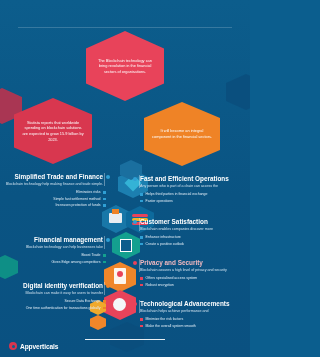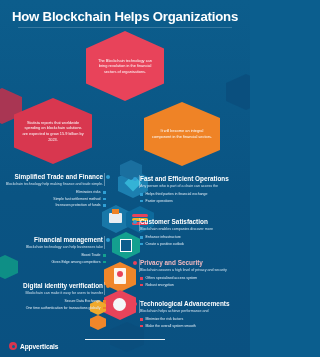--- a/index.html
+++ b/index.html
@@ -139,21 +139,20 @@
   .brand-mark i {
     width: 3px; height: 3px; border-radius: 50%; background:#0b5e8e; display:block;
   }
   .brand-name { color: #ffffff; font-size: 6.6px; font-weight: 700; letter-spacing: -.1px; }
 </style>
 </head>
 <body>
 
 <div id="poster">
 
-  <div class="title">How Blockchain Helps Organizations</div>
   <div class="title-rule"></div>
 
   <div class="deco" id="deco-a"></div>
   <div class="deco" id="deco-b"></div>
   <div class="deco" id="deco-c"></div>
 
   <div class="hex" id="hex-top">
     <div class="hex-txt">The Blockchain technology can bring revolution in the financial sectors of organisations.</div>
   </div>
 

